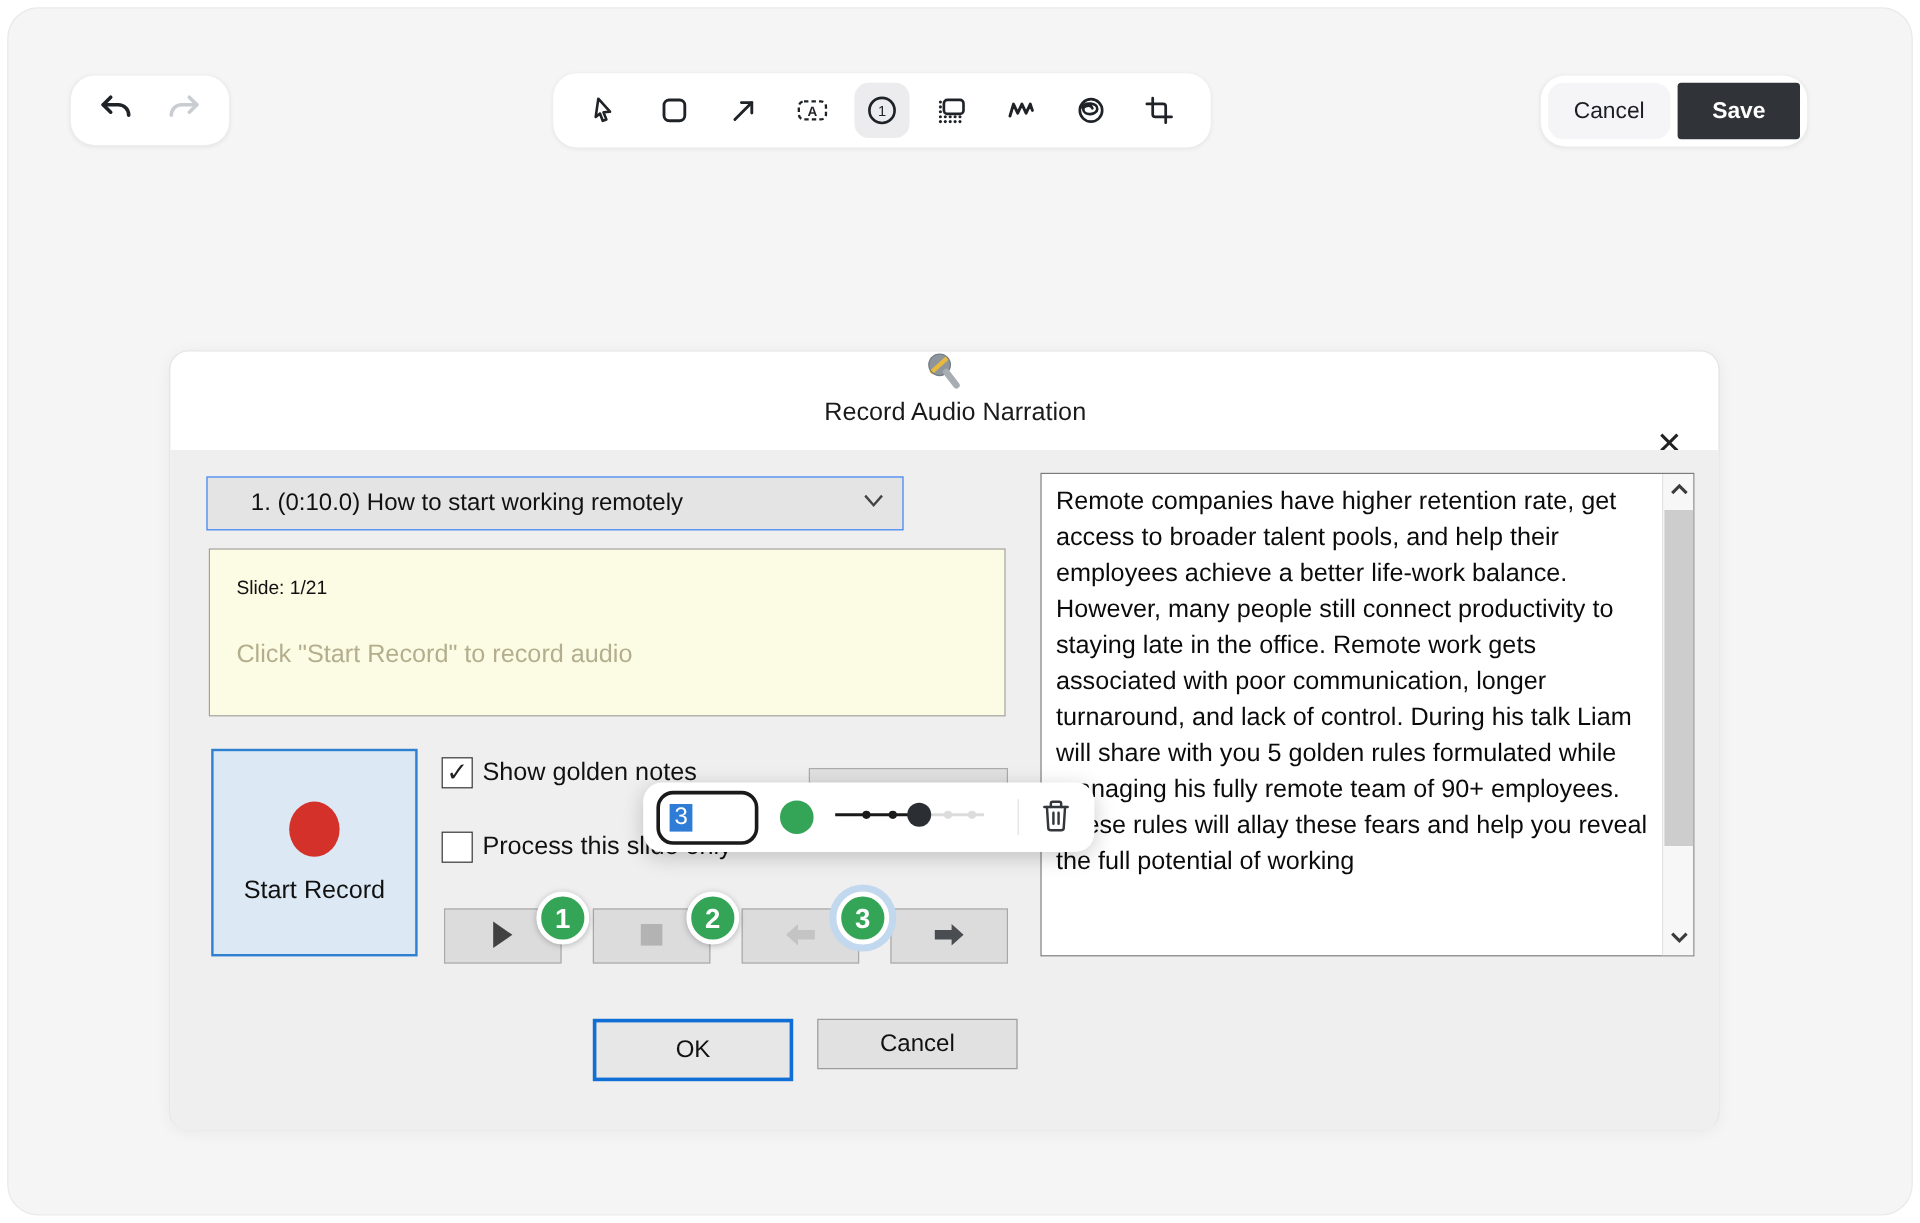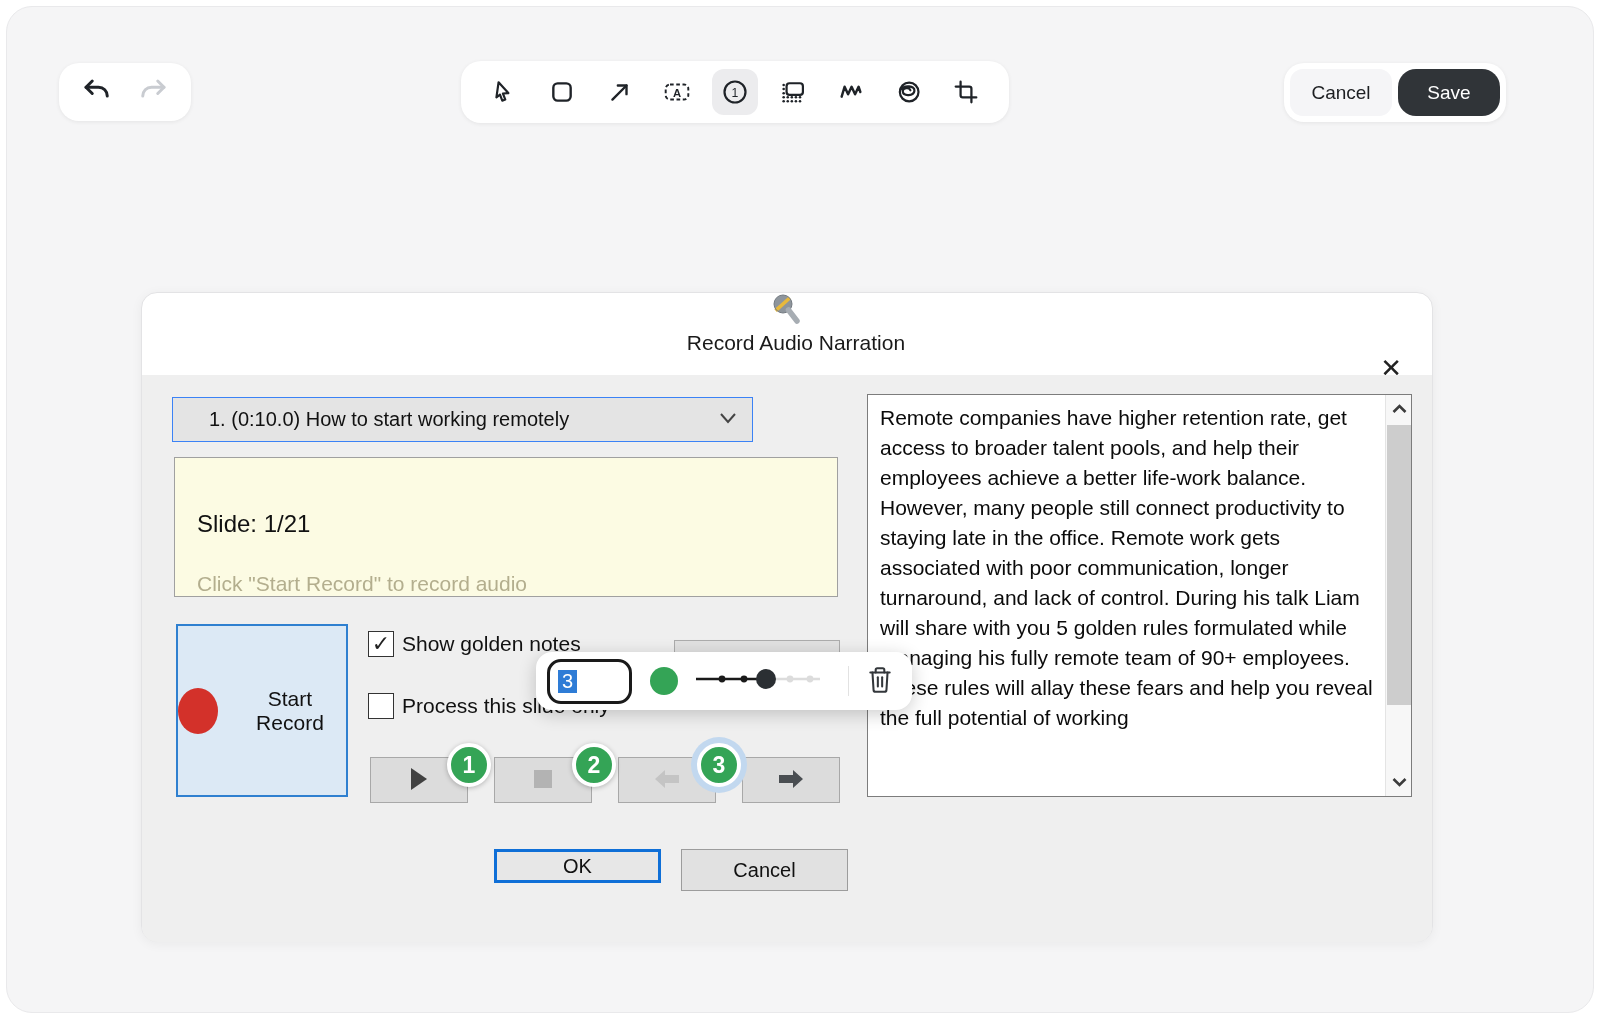--- a/index.html
+++ b/index.html
@@ -12,50 +12,50 @@
   .undoredo { left:52px; top:56px; width:132px; height:58px; justify-content:space-evenly; }
   .iconbtn { width:40px; height:40px; display:flex; align-items:center; justify-content:center; border:none; background:transparent; border-radius:10px; cursor:pointer; }
 
   .toolbar-center { left:454px; top:54px; width:548px; height:62px; justify-content:space-between; padding:0 20px; }
   .tool { width:46px; height:46px; display:flex; align-items:center; justify-content:center; border:none; background:transparent; border-radius:12px; cursor:pointer; }
   .tool.selected { background:#ececee; }
   .tool svg { display:block; }
 
   .actions { left:1277px; top:56px; width:222px; height:59px; padding:6px; gap:6px; }
   .btn-cancel { flex:1; height:47px; border:none; border-radius:13px; background:#f5f5f7; color:#1c1e21; font-size:19px; font-family:inherit; cursor:pointer; }
-  .btn-save { flex:1; height:47px; border:none; border-radius:18px; background:#303438; color:#fff; font-size:19px; font-weight:normal; font-family:inherit; cursor:pointer; }
+  .btn-save { flex:1; height:47px; border:none; border-radius:3px; background:#303438; color:#fff; font-size:19px; font-weight:bold; font-family:inherit; cursor:pointer; }
 
   
   .dialog { position:absolute; left:134px; top:285px; width:1292px; height:650px; background:#fff;
             border:1px solid #e3e3e5; border-radius:16px; box-shadow:0 2px 12px rgba(0,0,0,.05); }
   .dlg-titlebar { position:absolute; left:0; top:0; width:100%; height:82px; display:flex; align-items:center; padding:0 30px;flex-direction:column; }
   .dlg-title { font-size:21px; color:#1a1a1a; margin-left:18px; }
   .dlg-close { margin-left:auto; font-size:26px; color:#222; background:none; border:none; cursor:pointer; line-height:1; font-family:inherit; }
   .dlg-body { position:absolute; left:0; top:82px; width:100%; height:567px; background:#efefef; border-radius:0 0 15px 15px; }
 
   .combo { position:absolute; left:30px; top:22px; width:581px; height:45px; background:#e4e4e4; border:1px solid #3b82f6;
            display:flex; align-items:center; padding:0 14px 0 36px; cursor:pointer; }
   .combo-text { font-size:20px; color:#111; flex:1; }
 
   .yellowbox { position:absolute; left:32px; top:82px; width:664px; height:140px; background:#fcfbe3; border:1px solid #a0a0a0; padding:24px 22px; }
-  .slide-counter { font-size:24px; color:#111;margin-top:28px; }
+  .slide-counter { font-size:16px; color:#111; }
   .record-hint { font-size:21px; color:#b3ae8e; margin-top:34px; }
 
   .start-record { position:absolute; left:34px; top:249px; width:172px; height:173px; background:#dce9f5; border:2px solid #2f80d0; cursor:pointer;
-                  display:flex; flex-direction:row; align-items:center; justify-content:center; gap:16px; }
+                  display:flex; flex-direction:column; align-items:center; justify-content:center; gap:16px; }
   .rec-dot { width:42px; height:46px; background:#d3312a; border-radius:50%; }
   .start-record-label { font-size:21px; color:#111; }
 
   .cbrow { position:absolute; display:flex; align-items:center; gap:8px; cursor:pointer; }
   .cbbox { width:26px; height:26px; background:#fff; border:1px solid #333; display:flex; align-items:center; justify-content:center; font-size:22px; color:#222; }
   .cblabel { font-size:21px; color:#111; }
 
   .win-btn { position:absolute; background:#e1e1e1; border:1px solid #acacac; font-size:20px; color:#111; font-family:inherit; cursor:pointer; }
   .btn-options { left:532px; top:249px; width:166px; height:50px;margin-top:16px; }
-  .btn-ok { left:352px; top:474px; width:167px; height:34px; border:3px solid #0f6fd7; background:#e7e7e7; }
+  .btn-ok { left:352px; top:474px; width:167px; height:52px; border:3px solid #0f6fd7; background:#e7e7e7; }
   .btn-dlg-cancel { left:539px; top:474px; width:167px; height:42px; border:1px solid #9c9c9c; }
 
   .pb-btn { position:absolute; top:382px; width:98px; height:46px; background:#dcdcdc; border:1px solid #a8a8a8; display:flex; align-items:center; justify-content:center; cursor:pointer; }
 
   .notes { position:absolute; left:725px; top:19px; width:545px; height:403px; background:#fff; border:1px solid #7c7c7c; display:flex; }
   .notes-text { flex:1; padding:8px 6px 8px 12px; font-size:21px; line-height:30px; color:#0b0b0b; overflow:hidden; }
   .scrollbar { width:26px; background:#f7f7f7; border-left:1px solid #e4e4e4; position:relative; }
   .sb-arrow { position:absolute; left:0; width:26px; height:28px; display:flex; align-items:center; justify-content:center; cursor:pointer; }
   .sb-up { top:0; } .sb-down { bottom:0; }
   .sb-thumb { position:absolute; left:1px; top:30px; width:24px; height:280px; background:#cdcdcd; cursor:pointer; }

